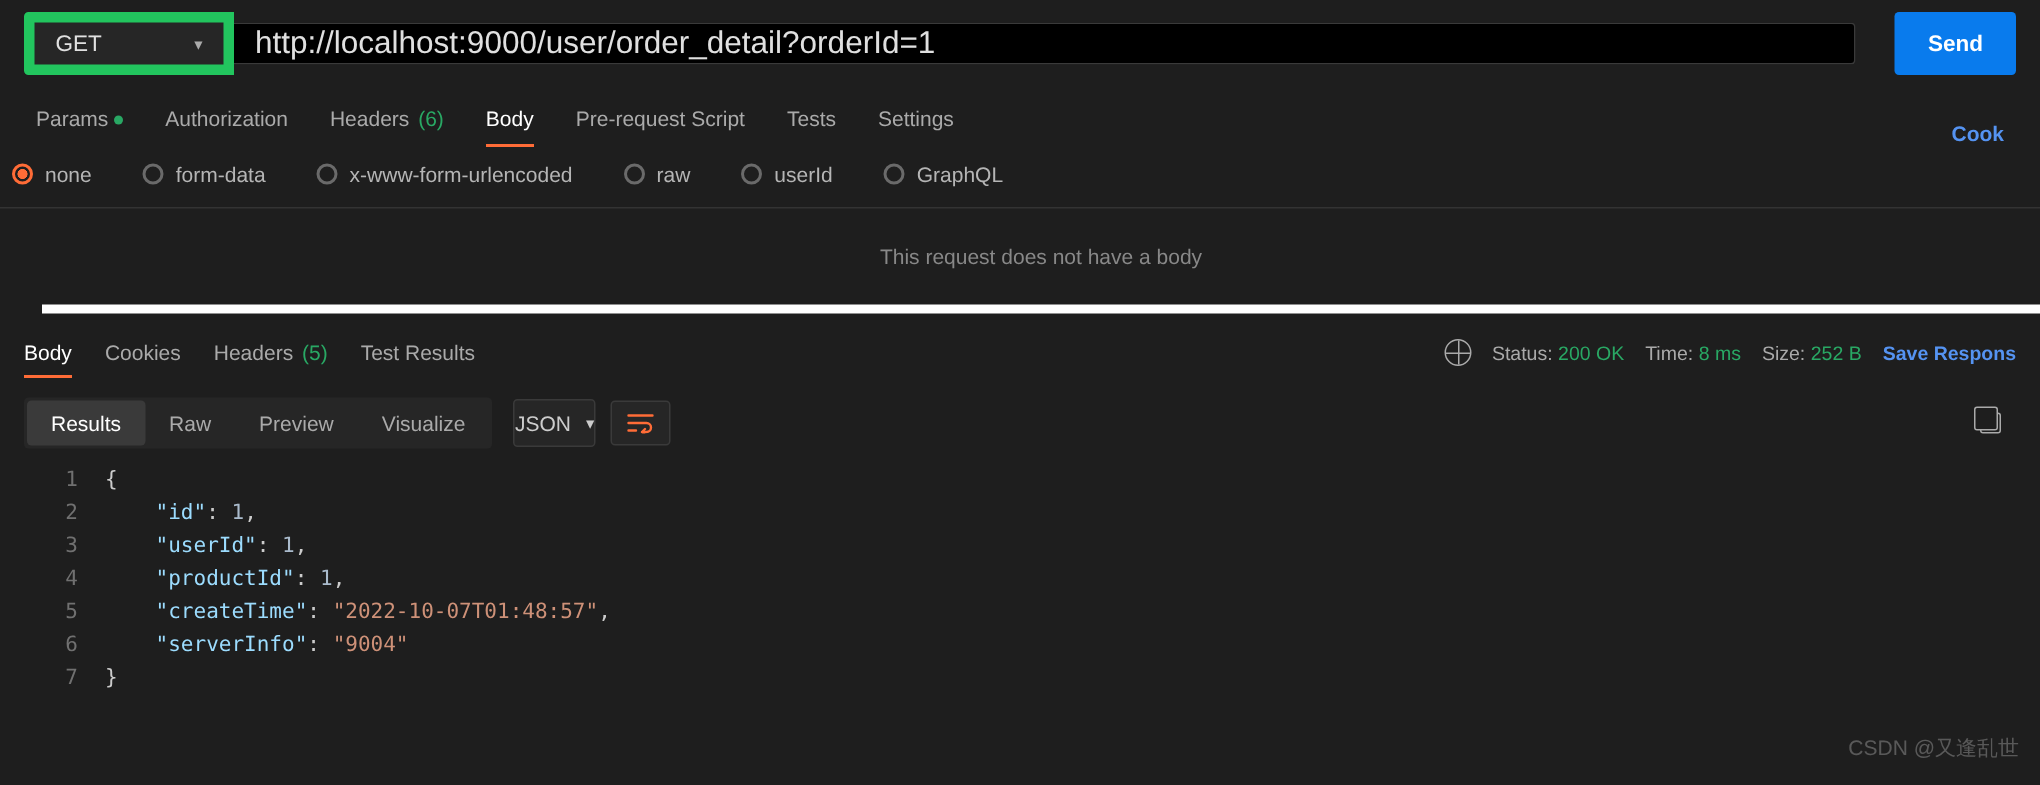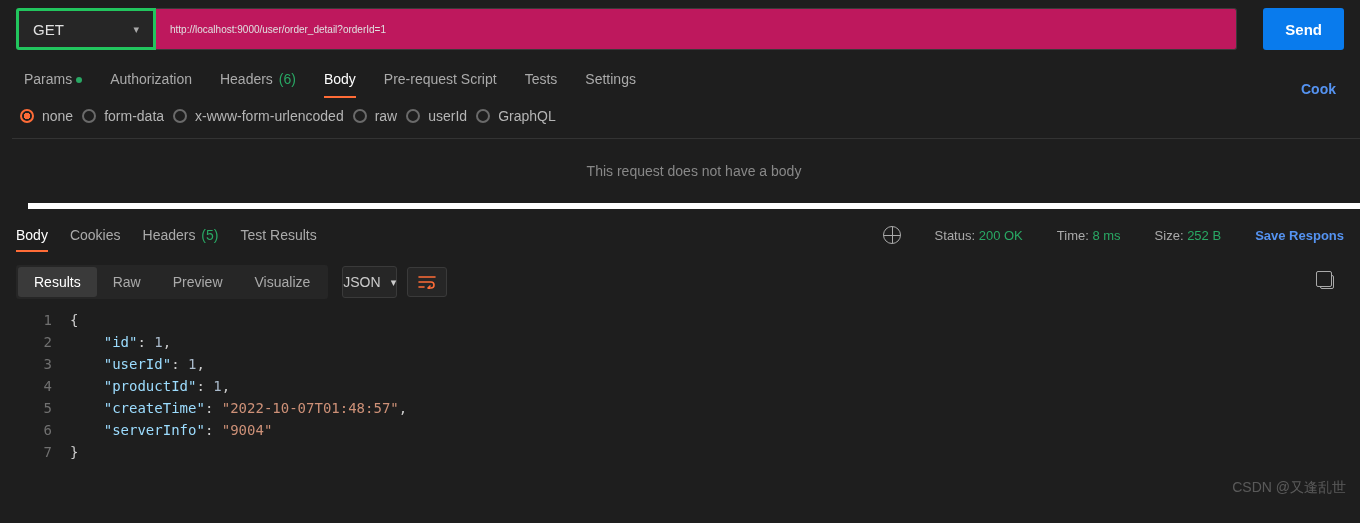--- a/index.html
+++ b/index.html
@@ -14,41 +14,41 @@
     position: relative;
   }
   .request-row {
     display: flex;
     align-items: center;
     padding: 8px 16px 8px 16px;
     gap: 0;
   }
   .method-select {
     background: #262626;
-    border: 3px solid #22c55e;
+    border: 7px solid #22c55e;
     color: #e0e0e0;
     padding: 10px 14px;
     width: 140px;
     display: flex;
     justify-content: space-between;
     align-items: center;
     border-radius: 3px 0 0 3px;
     font-size: 15px;
     height: 42px;
   }
   .method-select .chev { font-size:11px; color:#aaa;}
   .url-input {
     flex: 1;
-    background: #be185d;
+    background: #000000;
     border: 1px solid #3a3a3a;
     border-left: none;
     color: #e0e0e0;
     padding: 10px 14px;
-    height: 42px;
-    font-size: 10px;
+    height: 28px;
+    font-size: 21px;
     border-radius: 0 3px 3px 0;
   }
   .send-btn {
     background: #097bed;
     color: #fff;
     font-weight: 600;
     border: none;
     height: 42px;
     padding: 0 22px;
     margin-left: 26px;
@@ -70,42 +70,41 @@
     position: relative;
   }
   .tab .count { color: #29a864; margin-left:2px;}
   .tab .dot-green { display:inline-block;width:6px;height:6px;border-radius:50%;background:#29a864;margin-left:4px;vertical-align:middle;}
   .tab.active { color: #fff; }
   .tab.active::after {
     content:""; position:absolute; bottom:-1px; left:0;right:0; height:2px; background:#ff6c37;
   }
   .cook-link { margin-left:auto; color:#5593f1; font-weight:600;}
   .body-type-row {
-    display:flex; align-items:center; gap:9px; padding: 10px 8px 14px;
+    display:flex; align-items:center; gap:34px; padding: 10px 8px 14px;
     border-bottom:1px solid #333;
-    margin-left:12px;
   }
   .radio { display:flex; align-items:center; gap:8px; color:#b5b5b5;}
   .radio .r {
     width:14px;height:14px;border-radius:50%;border:2px solid #6a6a6a;display:inline-block;
   }
   .radio.sel .r { border-color:#ff6c37; background:radial-gradient(circle,#ff6c37 45%,transparent 50%);}
   .no-body {
     text-align:center;color:#888;padding:24px 0;
     border-bottom:6px solid #ffffff;
     margin-left:28px;
   }
   .resp-tabs {
     display:flex; align-items:center; padding:12px 16px 6px; gap:22px;
   }
   .resp-tab { color:#aaa; padding:6px 0; position:relative; cursor:pointer;}
   .resp-tab.active { color:#fff;}
   .resp-tab.active::after{content:"";position:absolute;bottom:-3px;left:0;right:0;height:2px;background:#ff6c37;}
   .resp-tab .count{ color:#29a864; margin-left:2px;}
-  .resp-meta { margin-left:auto; display:flex; align-items:center; gap:34px; color:#aaa; font-size:13px;text-align:center;}
+  .resp-meta { margin-left:auto; display:flex; align-items:center; gap:14px; color:#aaa; font-size:13px;text-align:center;}
   .resp-meta .grn { color:#29a864;}
   .resp-meta .save-link{ color:#5593f1; font-weight:600;}
   .globe {
     width:18px;height:18px;border:1.4px solid #aaa;border-radius:50%;position:relative;
   }
   .globe::before{content:"";position:absolute;top:0;bottom:0;left:50%;width:1px;background:#aaa;}
   .globe::after{content:"";position:absolute;left:0;right:0;top:50%;height:1px;background:#aaa;}
   .view-row {
     display:flex;align-items:center;gap:0;padding:10px 16px 6px;
   }
@@ -129,21 +128,21 @@
     display:flex;
     padding-top:4px;
   }
   .gutter{width:70px;text-align:right;color:#707070;padding-right:18px;}
   .code{white-space:pre;}
   .tok-key{color:#9cdcfe;}
   .tok-num{color:#abc;}
   .tok-str{color:#ce9178;}
   .punct{color:#ccc;}
   .watermark{
-    position:absolute;right:14px;bottom:26px;color:rgba(200,200,200,0.35);font-size:14px;
+    position:absolute;right:14px;bottom:15px;color:rgba(200,200,200,0.35);font-size:14px;
   }
 </style>
 </head>
 <body>
 
 <div class="request-row">
   <div class="method-select">
     <span>GET</span>
     <span class="chev">▾</span>
   </div>

